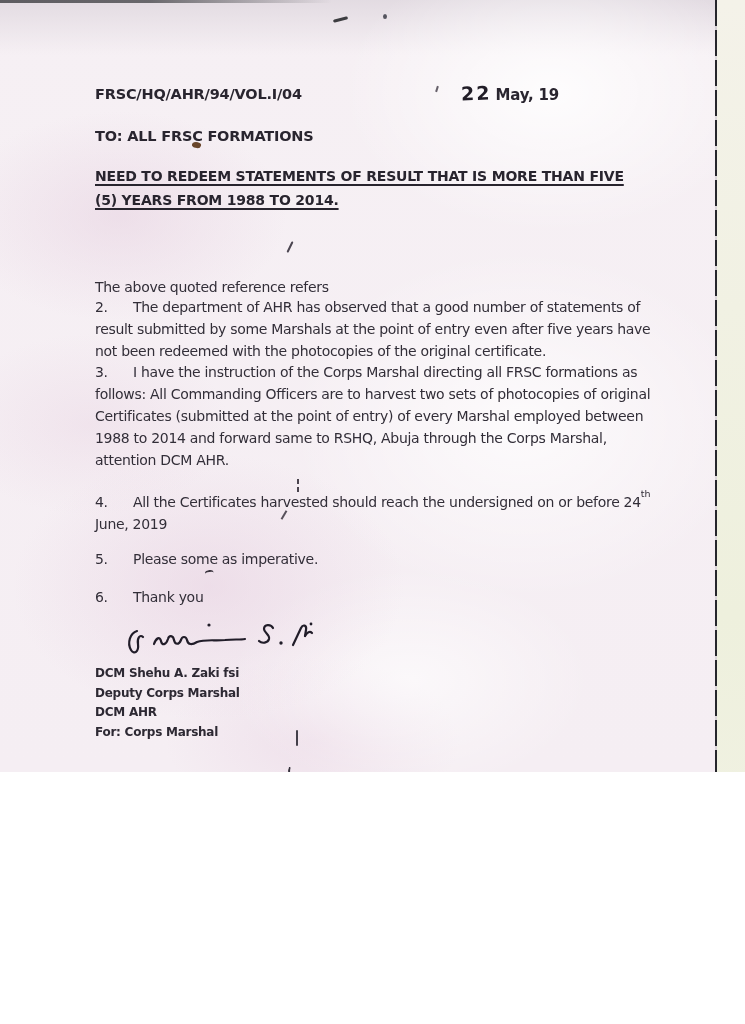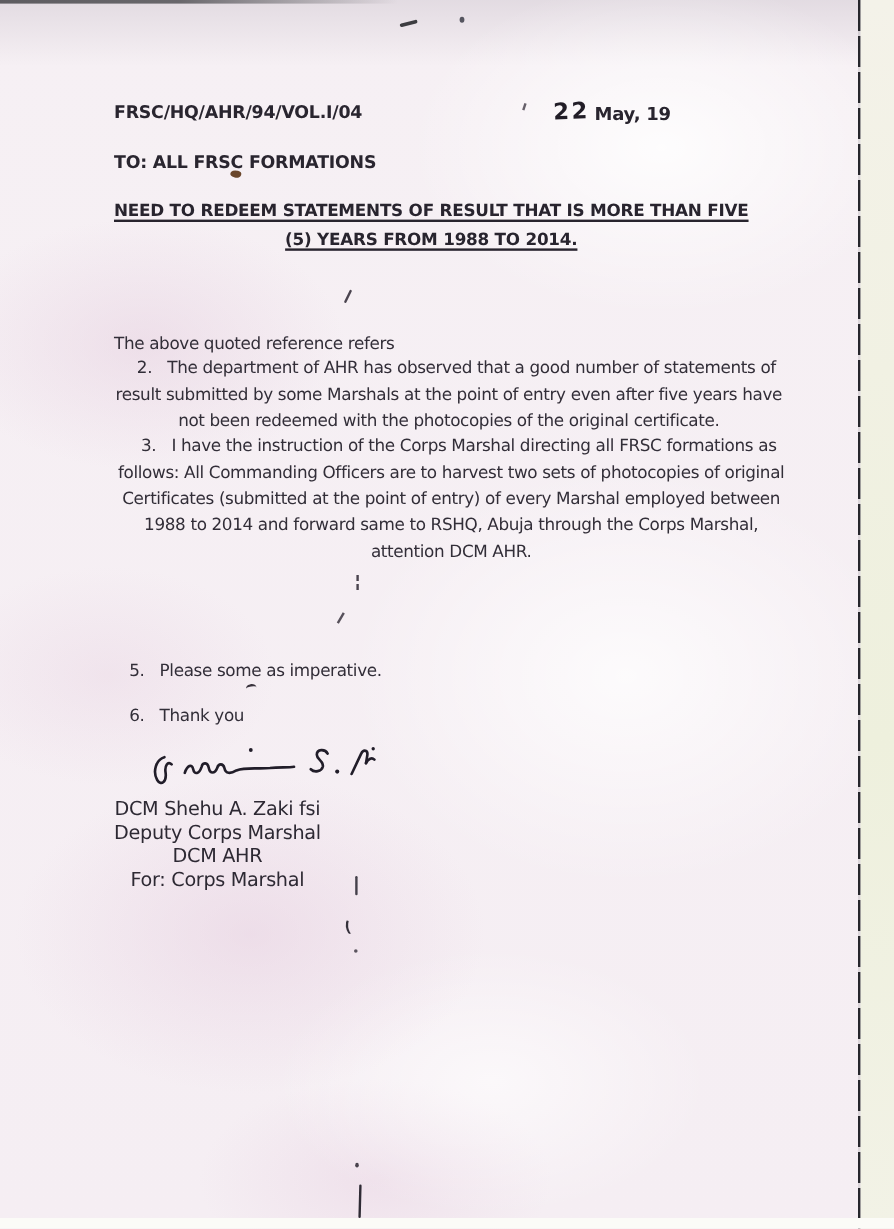--- a/index.html
+++ b/index.html
@@ -1,42 +1,41 @@
 <!DOCTYPE html>
 <html><head>
 <meta charset="utf-8">
 <style>
   html,body{margin:0;padding:0;background:#ffffff;}
   .page{
-    position:relative;width:745px;height:1024px;overflow:hidden;
+    position:relative;width:745px;height:772px;overflow:hidden;
     font-family:"DejaVu Sans",sans-serif;color:#2e2a34;
     background-color:#f6f0f4;
     background-image:
       radial-gradient(ellipse 240px 150px at 16% 28%, rgba(224,196,216,.38), rgba(224,196,216,0) 70%),
       radial-gradient(ellipse 280px 190px at 28% 76%, rgba(226,198,218,.42), rgba(226,198,218,0) 70%),
       radial-gradient(ellipse 200px 130px at 12% 55%, rgba(228,202,220,.30), rgba(228,202,220,0) 70%),
       radial-gradient(ellipse 300px 200px at 74% 12%, rgba(255,255,255,.85), rgba(255,255,255,0) 70%),
       radial-gradient(ellipse 330px 250px at 70% 55%, rgba(255,255,255,.75), rgba(255,255,255,0) 70%),
       radial-gradient(ellipse 260px 160px at 55% 88%, rgba(255,255,255,.6), rgba(255,255,255,0) 70%),
       radial-gradient(ellipse 210px 120px at 42% 96%, rgba(228,200,220,.35), rgba(228,200,220,0) 70%),
       linear-gradient(180deg, rgba(203,194,204,.45), rgba(203,194,204,0) 55px),
       linear-gradient(#f6f0f4,#f5eef3);
-    text-align: center;
   }
   .abs{position:absolute;}
   .txt{z-index:2;}
   .hdr{font-weight:bold;font-size:14.5px;letter-spacing:-0.2px;white-space:nowrap;color:#29252f;}
   .body-text{font-size:14px;letter-spacing:-0.3px;line-height:22px;color:#322e38;}
   .para .pnum{display:inline-block;width:38px;}
   .subject{font-weight:bold;font-size:14px;letter-spacing:-0.2px;line-height:24px;color:#28242e;}
   .subject .subj-line{display:block;text-decoration:underline;text-decoration-thickness:1.6px;text-underline-offset:3px;white-space:nowrap;}
   .date-line{display:flex;align-items:flex-start;}
   .hand-day{font-weight:bold;font-size:19px;letter-spacing:2px;margin-right:4px;position:relative;top:-3px;transform:rotate(-2deg);color:#211d27;}
   .date-rest{font-weight:bold;font-size:15px;letter-spacing:-0.2px;padding-top:1px;color:#29252f;}
-  .sig-block{font-size:16px;letter-spacing:-0.25px;line-height:19.5px;color:#2d2933;}
+  .sig-block{font-size:12px;letter-spacing:-0.25px;line-height:19.5px;color:#2d2933;font-weight:bold;}
   .sig-block div{white-space:nowrap;}
   sup.ord{font-size:9.5px;position:relative;top:-4px;letter-spacing:0;}
   
   .art{position:absolute;z-index:4;pointer-events:none;}
   .top-strip{left:0;top:0;width:332;height:3px;width:332px;background:linear-gradient(90deg,#3c3c40 0%,#4a4a4e 45%,rgba(70,70,74,0) 100%);opacity:.8;}
   .edge-line{left:715px;top:0;width:2px;height:1024px;background:repeating-linear-gradient(180deg,#26262c 0px,#26262c 26px,rgba(38,38,44,.12) 26px,rgba(38,38,44,.12) 30px);}
   .margin-strip{left:717px;top:0;width:28px;height:1024px;z-index:1;background:linear-gradient(180deg,#f4f2e9,#eef0dd 60%,#f2f2e6);}
   .bottom-strip{left:0;top:1015px;width:745px;height:9px;background:#fbfbf7;z-index:5;}
   .ink-blot{left:192px;top:142px;width:9px;height:6px;background:#6a462b;border-radius:60% 40% 55% 45%;transform:rotate(15deg);}
   .mark-dash-top{left:333px;top:18px;width:15px;height:3px;background:#3d3d41;border-radius:2px;transform:rotate(-14deg);}
@@ -81,20 +80,23 @@
   <div class="abs txt body-text" style="left:95px;top:260px;margin-top:16px;">The above quoted reference refers</div>
 
   <div class="abs txt body-text para" style="left:95px;top:296px;width:558px;">
     <span class="pnum">2.</span><span>The department of AHR has observed that a good number of statements of result submitted by some Marshals at the point of entry even after five years have not been redeemed with the photocopies of the original certificate.</span>
   </div>
 
   <div class="abs txt body-text para" style="left:95px;top:361px;width:562px;">
     <span class="pnum">3.</span><span>I have the instruction of the Corps Marshal directing all FRSC formations as follows: All Commanding Officers are to harvest two sets of photocopies of original Certificates (submitted at the point of entry) of every Marshal employed between 1988 to 2014 and forward same to RSHQ, Abuja through the Corps Marshal, attention DCM AHR.</span>
   </div>
 
+  <div class="abs txt body-text para" style="left:95px;top:487px;width:560px;">
+    <span class="pnum">4.</span><span>All the Certificates harvested should reach the undersigned on or before 24</span><sup class="ord">th</sup><span> June, 2019</span>
+  </div>
 
   <div class="abs txt body-text para" style="left:95px;top:548px;">
     <span class="pnum">5.</span><span>Please some as imperative.</span>
   </div>
 
   <div class="abs txt body-text para" style="left:95px;top:586px;">
     <span class="pnum">6.</span><span>Thank you</span>
   </div>
 
   <svg class="abs sig-svg" style="left:123px;top:611px;" width="200" height="50" viewBox="0 0 200 50">

